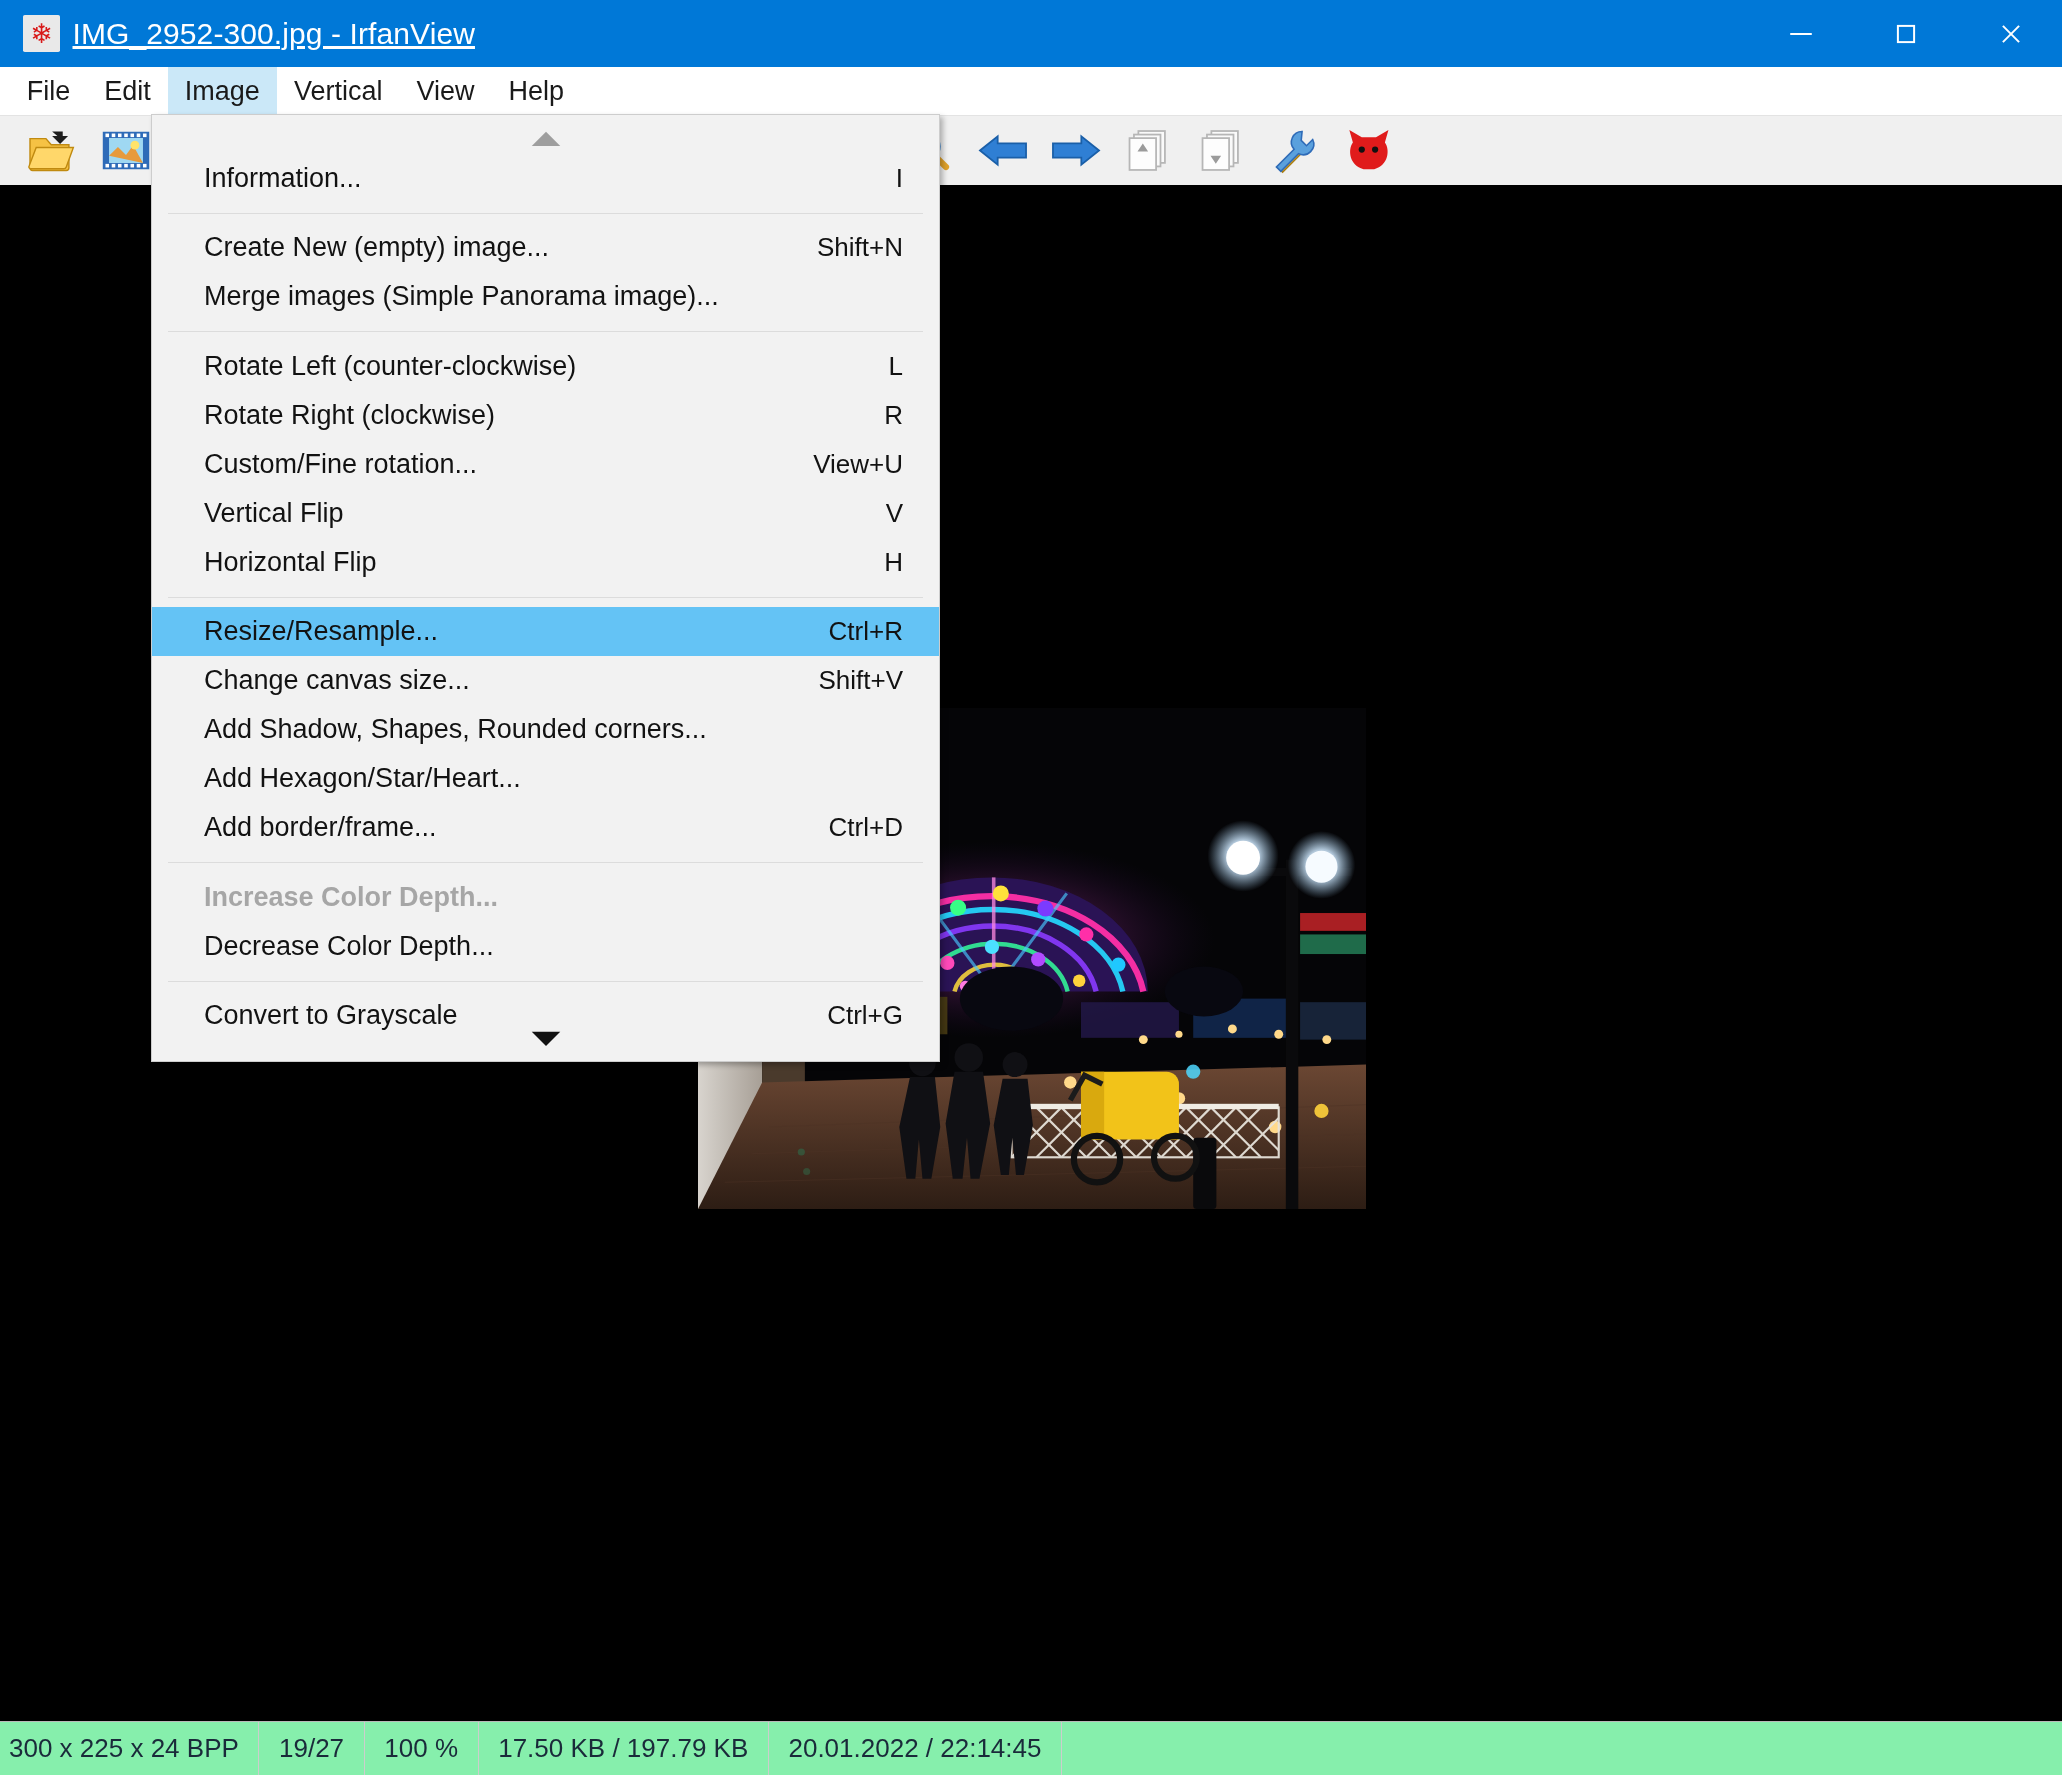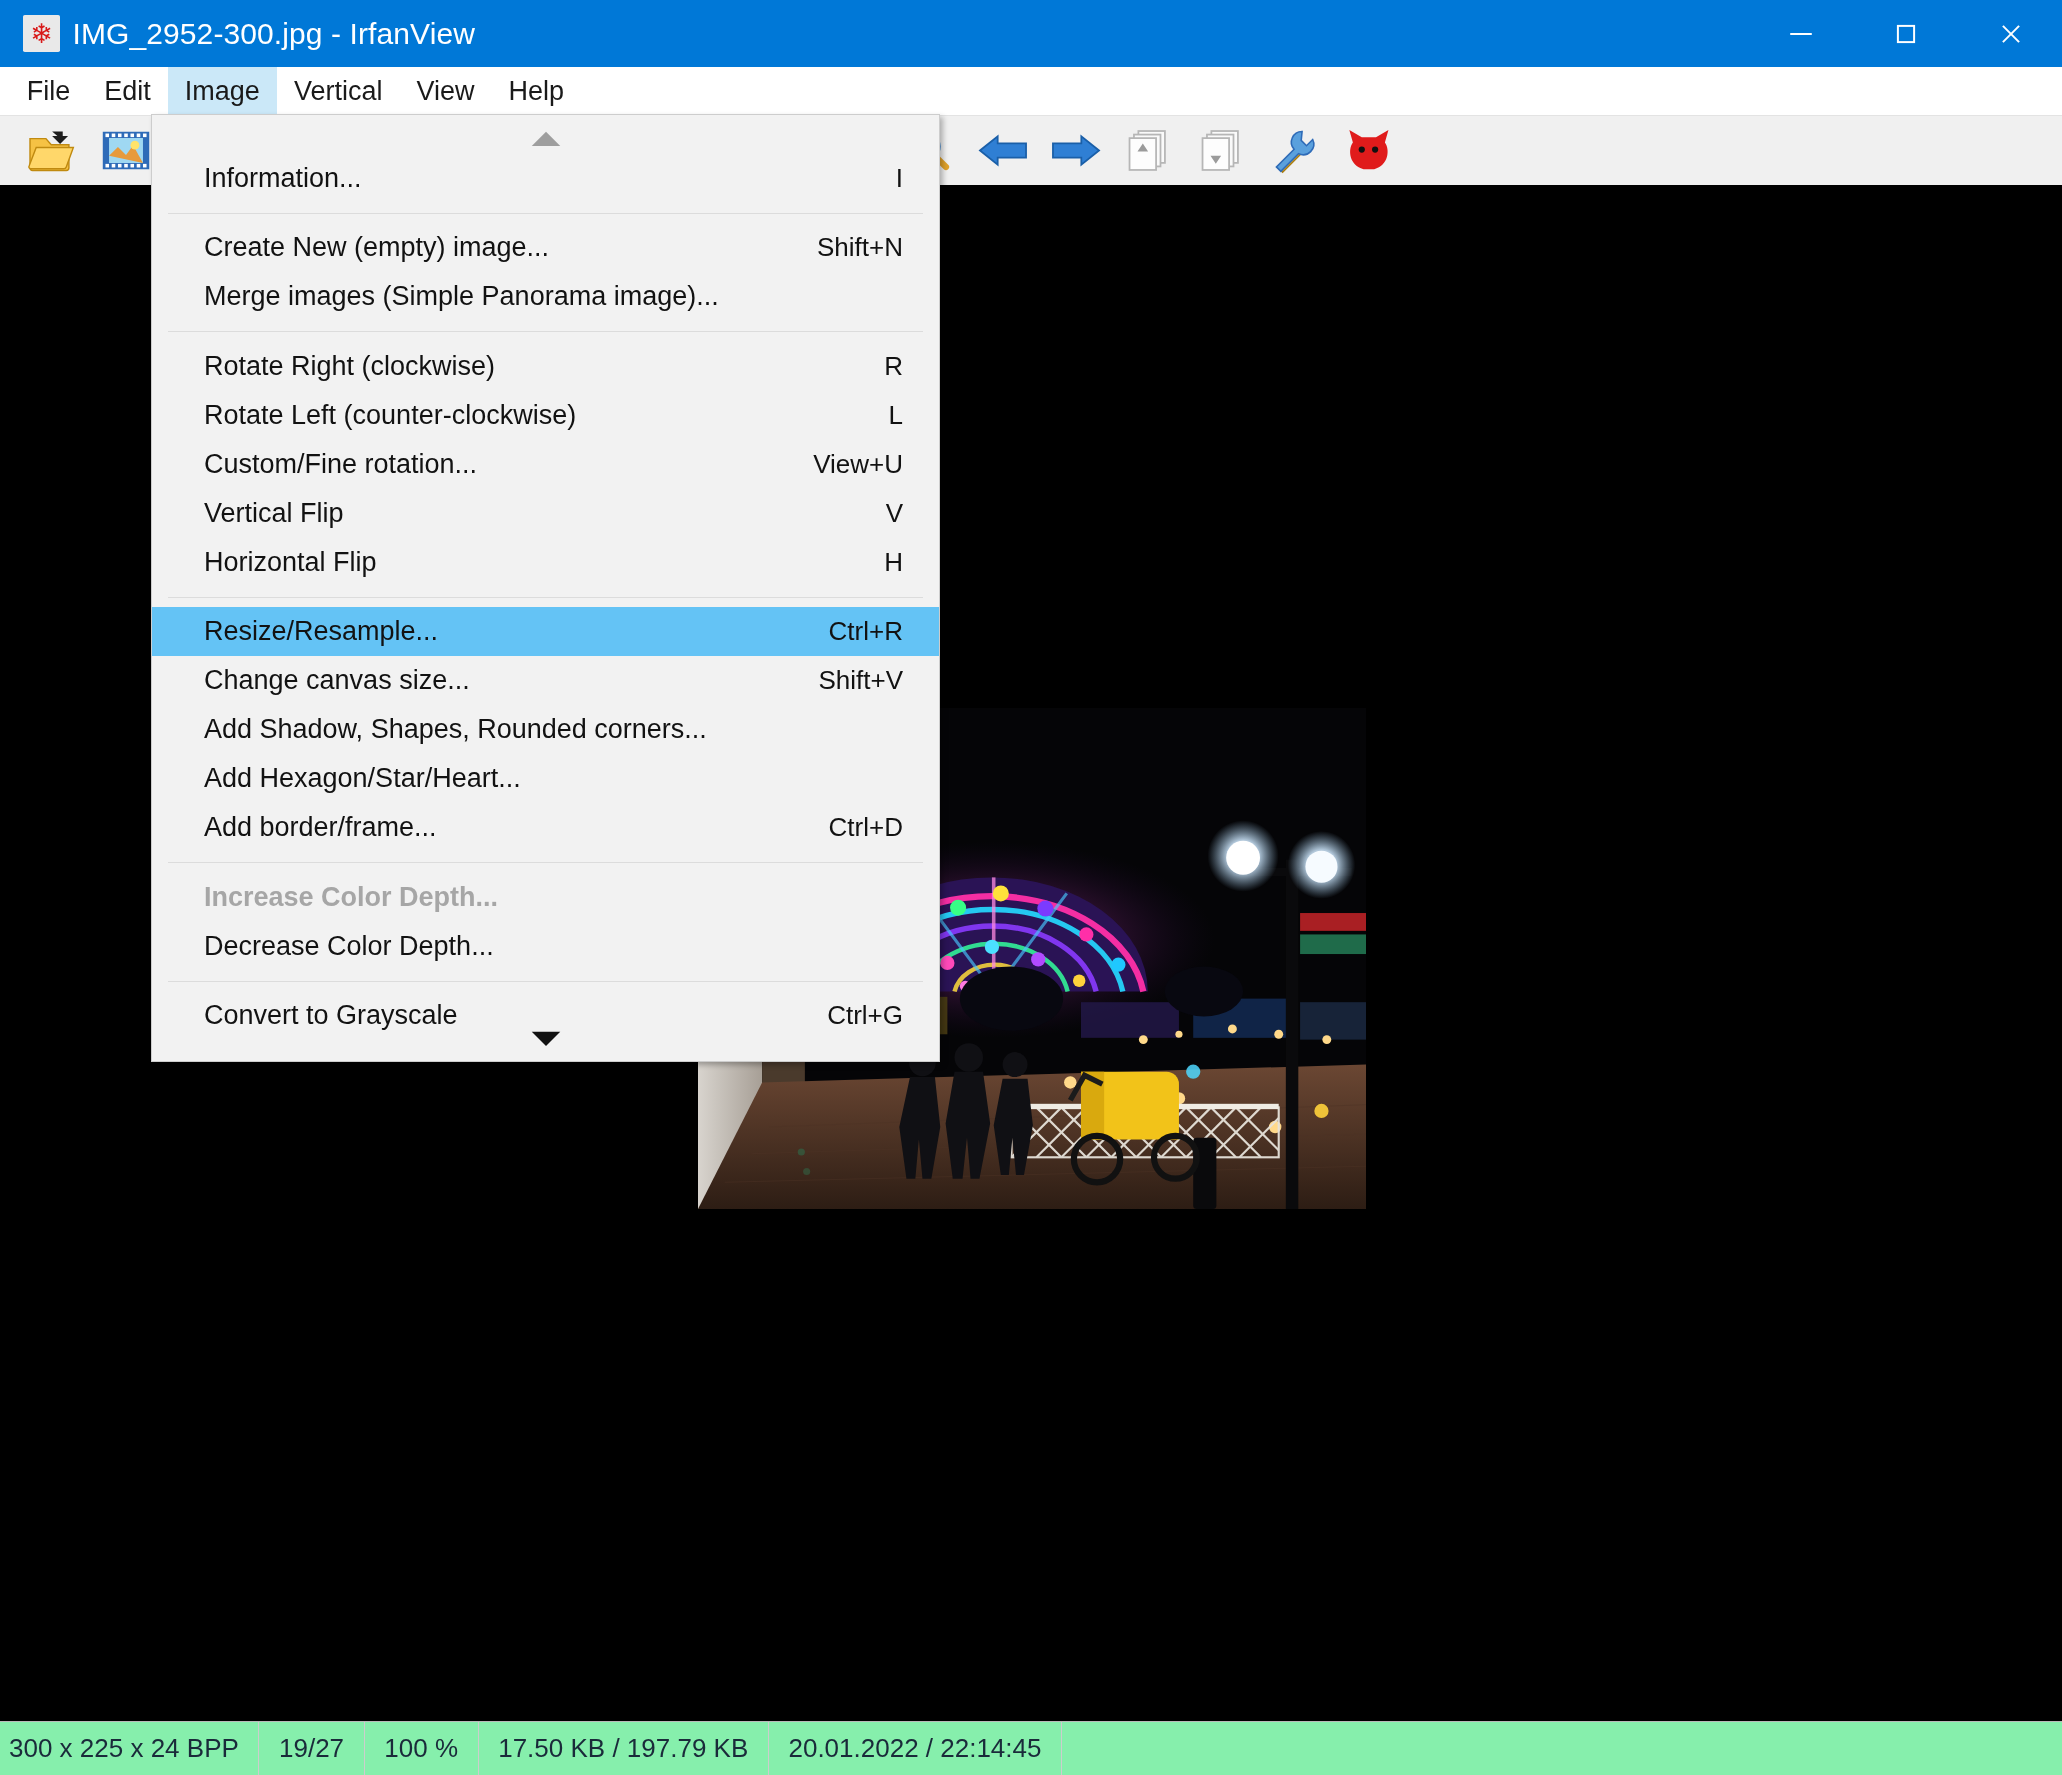--- a/index.html
+++ b/index.html
@@ -22,21 +22,21 @@
     width: 37px; height: 37px; margin-left: 23px; margin-right: 12.5px;
     position: relative; flex: none;
     background: #e9e9e9; border-radius: 1.8px;
   }
   .title-icon .cat {
     position: absolute; inset: 2.7px;
     color: #d81a1a; font-size: 27px; line-height: 32px; text-align: center;
   }
   .title-text {
     color: #ffffff; font-size: 30px; letter-spacing: 0.1px;
-    white-space: nowrap; font-weight: 400;
+    white-space: nowrap; font-weight: 400; text-decoration: underline;
   }
   .win-controls {
     margin-left: auto; display: flex; height: 67px;
   }
   .win-btn {
     width: 105px; height: 67px;
     display: flex; align-items: center; justify-content: center;
   }
   .win-btn svg { display: block; }
 
@@ -432,26 +432,26 @@
       <span class="mi-label">Create New (empty) image...</span>
       <span class="mi-shortcut">Shift+N</span>
     </div>
     <div class="menu-item">
       <span class="mi-label">Merge images (Simple Panorama image)...</span>
       <span class="mi-shortcut"></span>
     </div>
     <div class="menu-sep"></div>
 
     <div class="menu-item">
+      <span class="mi-label">Rotate Left (counter-clockwise)</span>
+      <span class="mi-shortcut">L</span>
+    </div>
+    <div class="menu-item">
       <span class="mi-label">Rotate Right (clockwise)</span>
       <span class="mi-shortcut">R</span>
-    </div>
-    <div class="menu-item">
-      <span class="mi-label">Rotate Left (counter-clockwise)</span>
-      <span class="mi-shortcut">L</span>
     </div>
     <div class="menu-item">
       <span class="mi-label">Custom/Fine rotation...</span>
       <span class="mi-shortcut">View+U</span>
     </div>
     <div class="menu-item">
       <span class="mi-label">Vertical Flip</span>
       <span class="mi-shortcut">V</span>
     </div>
     <div class="menu-item">

